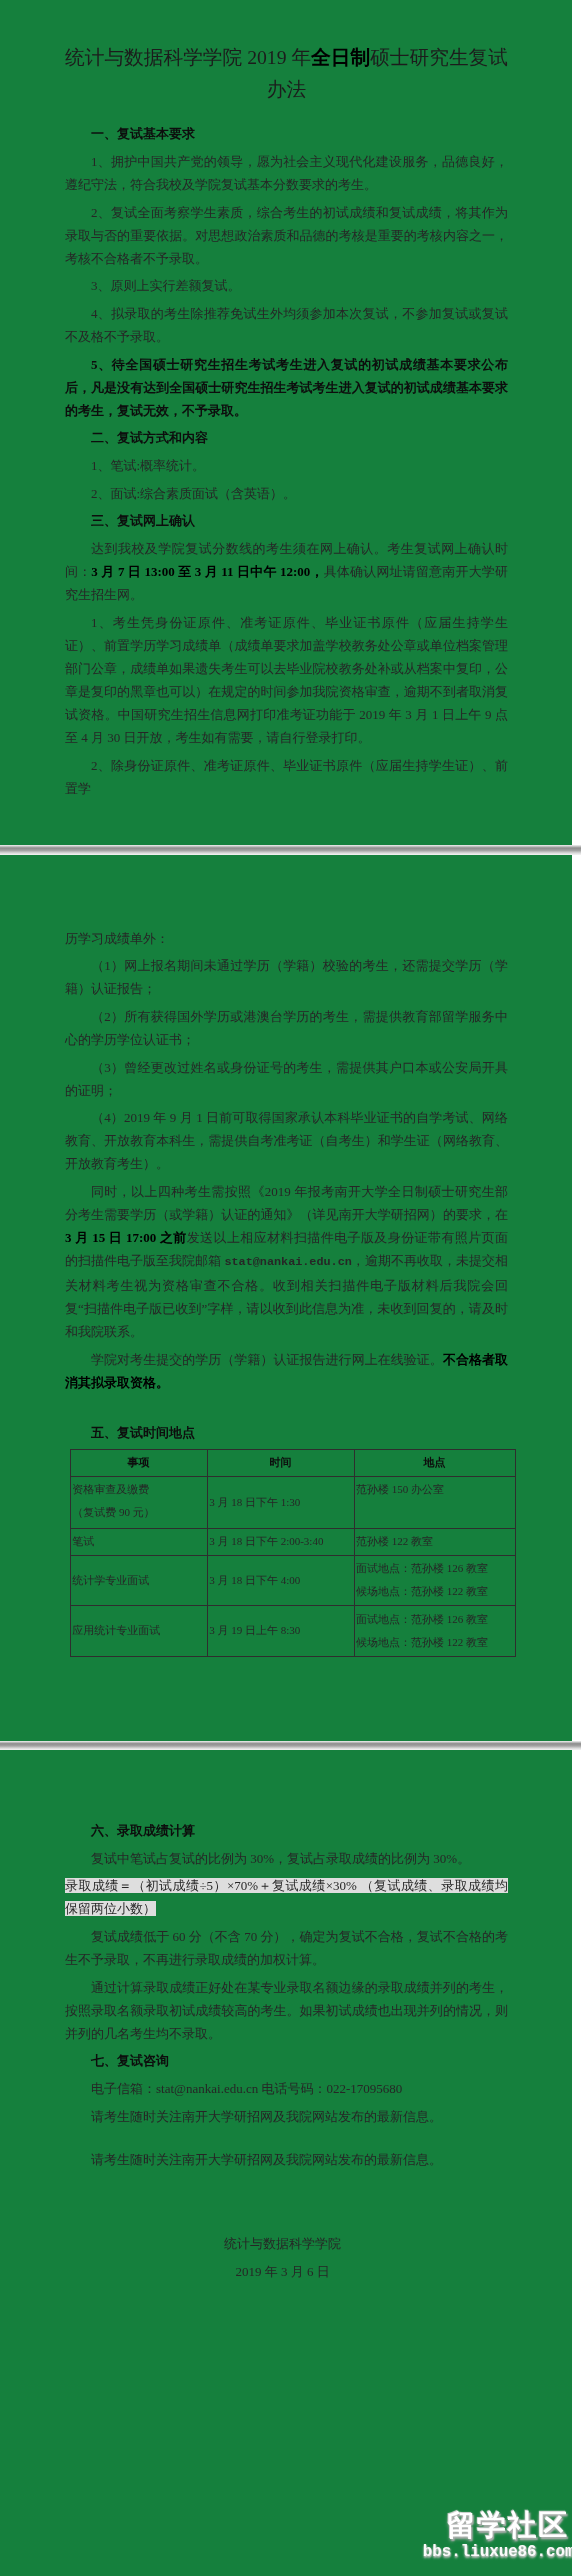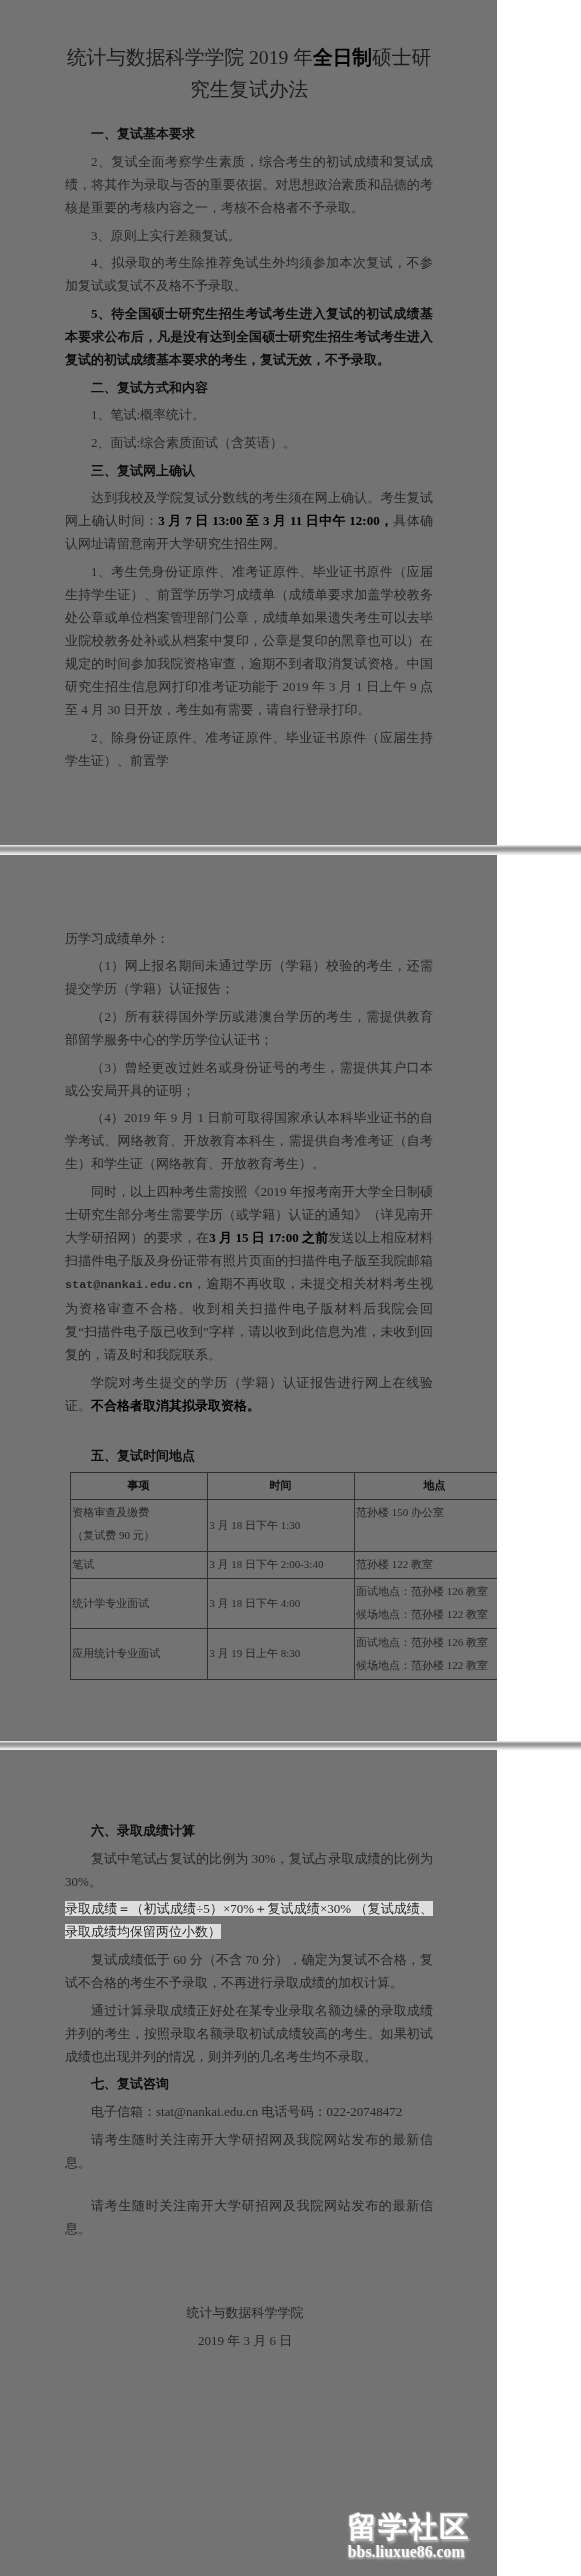--- a/index.html
+++ b/index.html
@@ -1,19 +1,19 @@
 <!DOCTYPE html>
 <html style="font-size:12.6px"><head>
 <meta charset="utf-8">
 <style>
   html,body{margin:0;padding:0;background:#fff;}
   body{width:582px;font-family:"Liberation Serif","DejaVu Serif",serif;}
   .doc-root{width:582px;position:relative;background:#fff;}
-  .page{width:497px;box-sizing:border-box;padding-left:65px;padding-right:64px;
-        position:relative;overflow:hidden;background:#737373;}
+  .page{width:572px;box-sizing:border-box;padding-left:65px;padding-right:64px;
+        position:relative;overflow:hidden;background:#15803d;}
   .page1{height:845px;padding-top:42px;}
   .page2{height:886px;padding-top:72px;}
   .page3{height:826px;padding-top:69px;}
   .pagebreak{width:582px;height:9.5px;
     background:linear-gradient(to bottom,#f2f2f2 0%,#8d8d8d 30%,#a3a3a3 55%,#d9d9d9 80%,#f4f4f4 100%);}
   .doc-title{text-align:center;font-size:19.7px;line-height:31.5px;margin:0 0 17.3px 0;
     color:#1c1c1c;font-weight:normal;text-indent:0;}
   .doc-title .tbold{font-weight:bold;color:#000;}
   p.doc{margin:0 0 4.7px 0;font-size:13px;line-height:23px;text-align:justify;
     text-indent:26px;color:#262626;}
@@ -30,36 +30,37 @@
   table.sched th{font-weight:bold;color:#0d0d0d;height:24.4px;text-align:center;}
   td.c{text-align:left;}
   td.l{text-align:left;padding-left:7px;padding-right:3.2px;}
   .col-item{width:135px;}.col-time{width:145px;}.col-loc{width:159px;}
   tr.r0 td{height:49px;}
   tr.r1 td{height:24.4px;}
   tr.r2 td, tr.r3 td{height:48px;}
   td.vtop{vertical-align:top;padding-top:1.6px;}
   .sig{margin-top:59px;text-align:center;padding-right:7.9px;}
   .sig p{margin:0;font-size:13px;line-height:27.6px;color:#262626;text-indent:0;}
-  .watermark{position:absolute;right:3.2px;top:762px;width:146px;text-align:left;
-    font-family:Liberation Serif, serif;}
+  .watermark{position:absolute;right:3.2px;top:762px;width:146px;text-align:right;
+    font-family:Liberation Mono, monospace;}
   .wm1{font-size:29px;line-height:31.5px;font-weight:bold;letter-spacing:1.6px;color:#fff;
     text-shadow:1.6px 1.6px 1.6px #b0b0b0,-0.8px -0.8px 0.8px #d6d6d6,0 2.4px 3.9px #ababab;}
   .wm2{font-size:15.8px;line-height:16.5px;font-weight:bold;color:#fafafa;
     text-shadow:0.8px 0.8px 1.6px #c2c2c2,0 1.6px 2.4px #bdbdbd;}
 </style>
 </head>
 <body>
 
 <div class="doc-root">
 
   <div class="page page1">
     <div class="doc-title"><span>统计与数据科学学院 2019 年</span><span class="tbold">全日制</span><span>硕士研究生复试办法</span></div>
 
     <p class="doc h">一、复试基本要求</p>
+    <p class="doc">1、拥护中国共产党的领导，愿为社会主义现代化建设服务，品德良好，遵纪守法，符合我校及学院复试基本分数要求的考生。</p>
     <p class="doc">2、复试全面考察学生素质，综合考生的初试成绩和复试成绩，将其作为录取与否的重要依据。对思想政治素质和品德的考核是重要的考核内容之一，考核不合格者不予录取。</p>
     <p class="doc">3、原则上实行差额复试。</p>
     <p class="doc">4、拟录取的考生除推荐免试生外均须参加本次复试，不参加复试或复试不及格不予录取。</p>
     <p class="doc h">5、待全国硕士研究生招生考试考生进入复试的初试成绩基本要求公布后，凡是没有达到全国硕士研究生招生考试考生进入复试的初试成绩基本要求的考生，复试无效，不予录取。</p>
 
     <p class="doc h">二、复试方式和内容</p>
     <p class="doc">1、笔试:概率统计。</p>
     <p class="doc">2、面试:综合素质面试（含英语）。</p>
 
     <p class="doc h">三、复试网上确认</p>
@@ -131,21 +132,21 @@
   <div class="pagebreak"></div>
 
   <div class="page page3">
     <p class="doc h">六、录取成绩计算</p>
     <p class="doc">复试中笔试占复试的比例为 30%，复试占录取成绩的比例为 30%。</p>
     <p class="doc noindent"><span class="hl">录取成绩＝（初试成绩÷5）×70%＋复试成绩×30% （复试成绩、录取成绩均保留两位小数）</span></p>
     <p class="doc">复试成绩低于 60 分（不含 70 分），确定为复试不合格，复试不合格的考生不予录取，不再进行录取成绩的加权计算。</p>
     <p class="doc">通过计算录取成绩正好处在某专业录取名额边缘的录取成绩并列的考生，按照录取名额录取初试成绩较高的考生。如果初试成绩也出现并列的情况，则并列的几名考生均不录取。</p>
 
     <p class="doc h">七、复试咨询</p>
-    <p class="doc"><span>电子信箱：</span><span>stat@nankai.edu.cn</span><span> 电话号码：</span><span>022-20748472</span></p>
+    <p class="doc"><span>电子信箱：</span><span>stat@nankai.edu.cn</span><span> 电话号码：</span><span>022-17095680</span></p>
     <p class="doc">请考生随时关注南开大学研招网及我院网站发布的最新信息。</p>
     <div class="blank20"></div>
     <p class="doc">请考生随时关注南开大学研招网及我院网站发布的最新信息。</p>
 
     <div class="sig">
       <p>统计与数据科学学院</p>
       <p>2019 年 3 月 6 日</p>
     </div>
 
     <div class="watermark">

